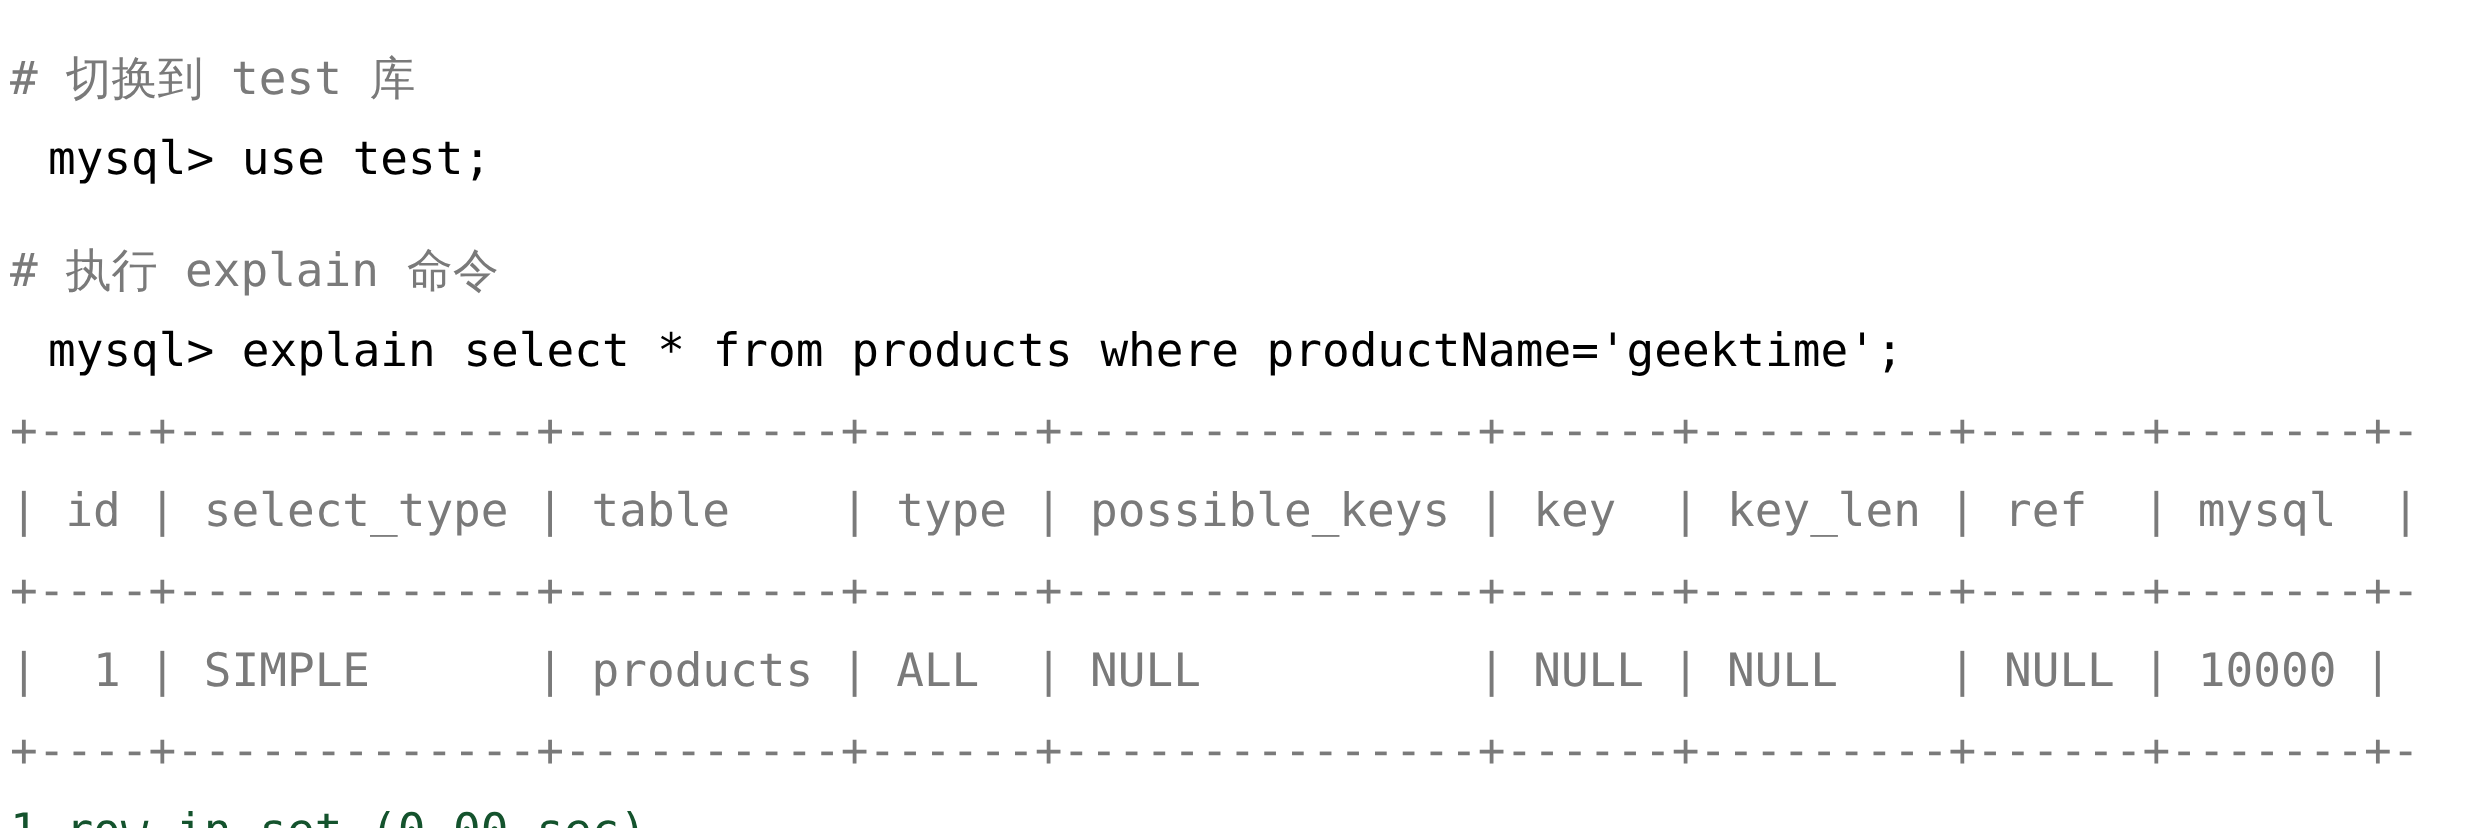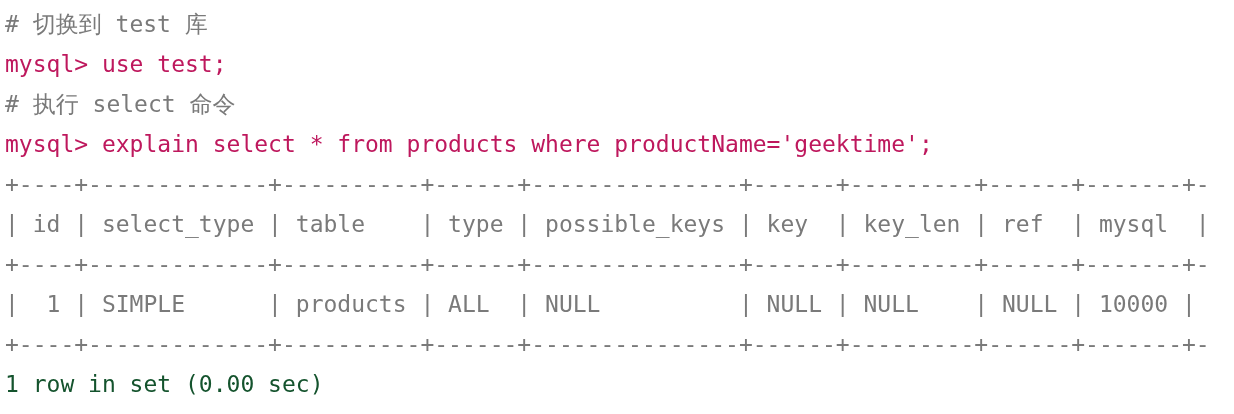--- a/index.html
+++ b/index.html
@@ -28,33 +28,33 @@
     font-family: "DejaVu Sans Mono", "Liberation Mono", monospace;
     font-size: 23px;
     line-height: 40px;
     height: 40px;
     letter-spacing: 0px;
     color: #7a7a7a;
     margin: 0;
     padding: 0 0 0 3px;
     overflow: hidden;
   }
-  .line.comment { color: #7a7a7a; }
-  .line.prompt  { color: #be185d; }
+  .line.comment { color: #7a7a7a; margin-top: 16px; }
+  .line.prompt  { color: #000000; margin-left: 19px; }
   .line.rule    { color: #7a7a7a; }
   .line.row     { color: #7a7a7a; }
   .line.status  { color: #14532d; }
 </style>
 </head>
 <body>
 
 <div class="terminal">
   <div class="line comment"># 切换到 test 库</div>
   <div class="line prompt">mysql&gt; use test;</div>
-  <div class="line comment"># 执行 select 命令</div>
+  <div class="line comment"># 执行 explain 命令</div>
   <div class="line prompt">mysql&gt; explain select * from products where productName='geektime';</div>
   <div class="line rule">+----+-------------+----------+------+---------------+------+---------+------+-------+-</div>
   <div class="line row">| id | select_type | table    | type | possible_keys | key  | key_len | ref  | mysql  |</div>
   <div class="line rule">+----+-------------+----------+------+---------------+------+---------+------+-------+-</div>
   <div class="line row">|  1 | SIMPLE      | products | ALL  | NULL          | NULL | NULL    | NULL | 10000 |</div>
   <div class="line rule">+----+-------------+----------+------+---------------+------+---------+------+-------+-</div>
   <div class="line status">1 row in set (0.00 sec)</div>
 </div>
 
 </body></html>

